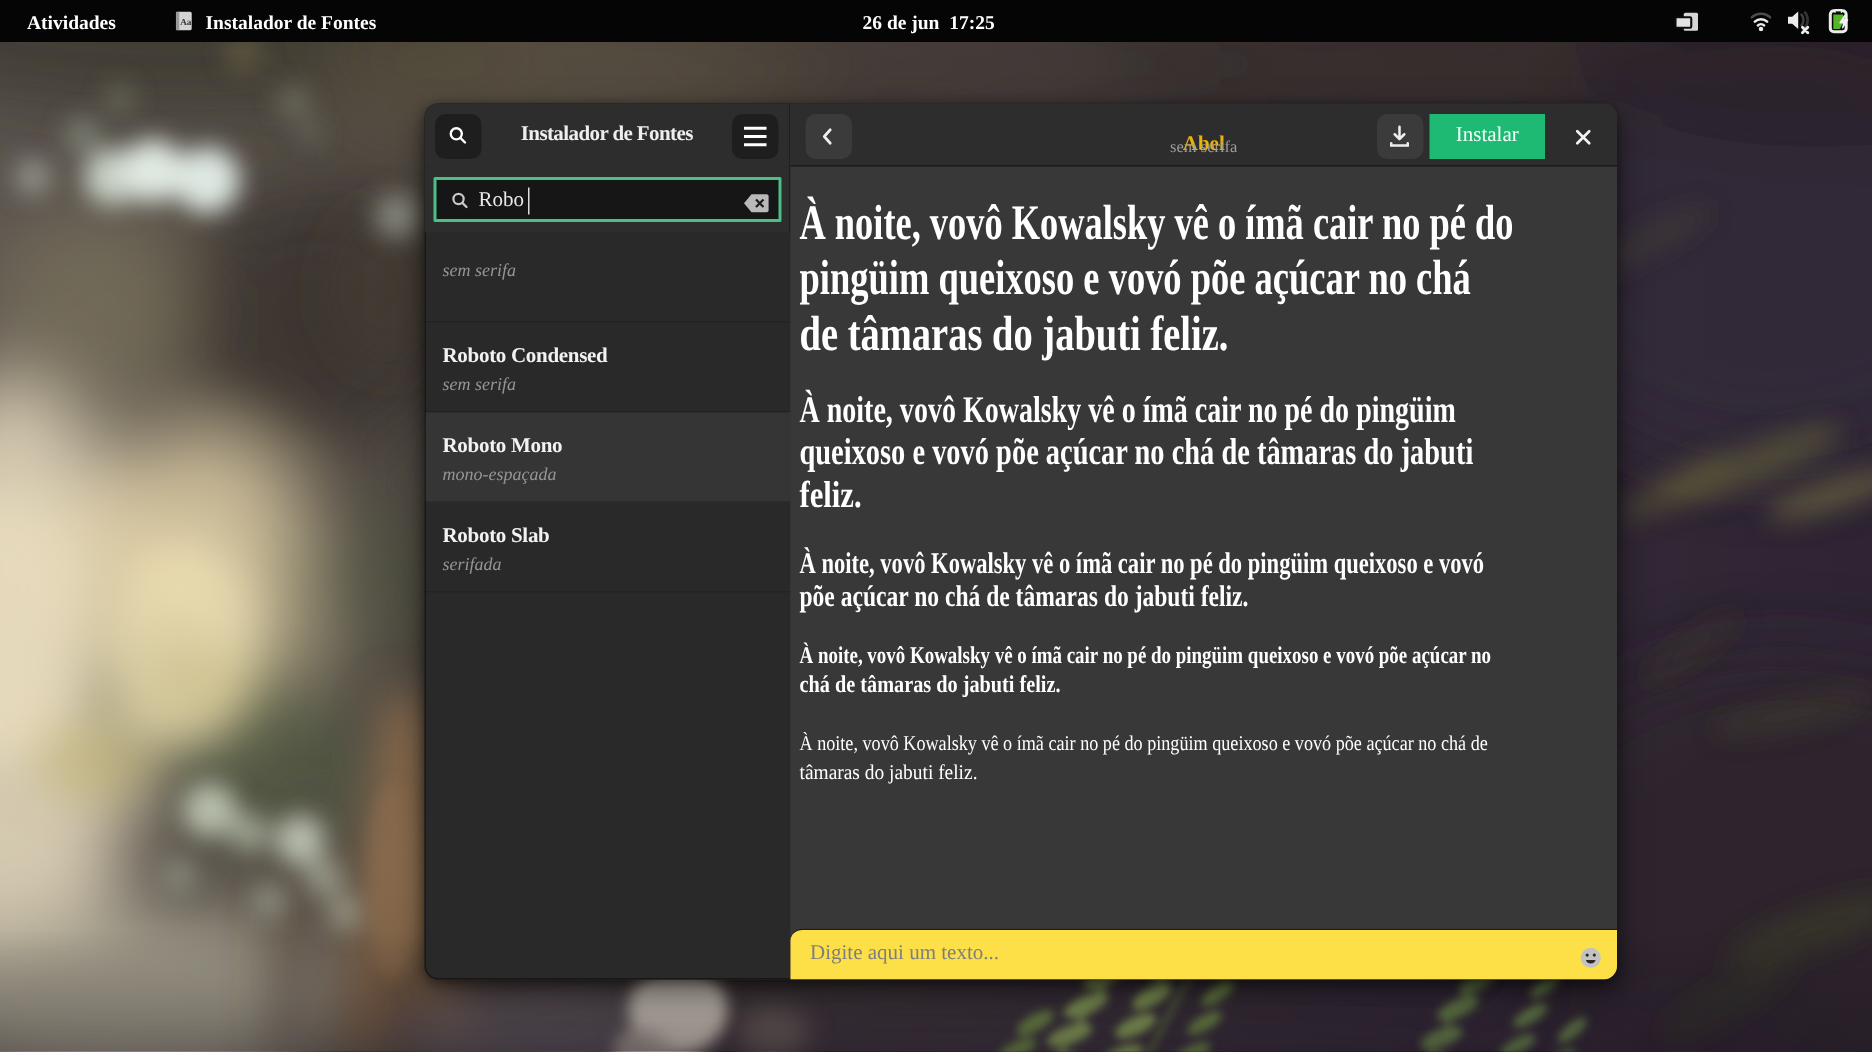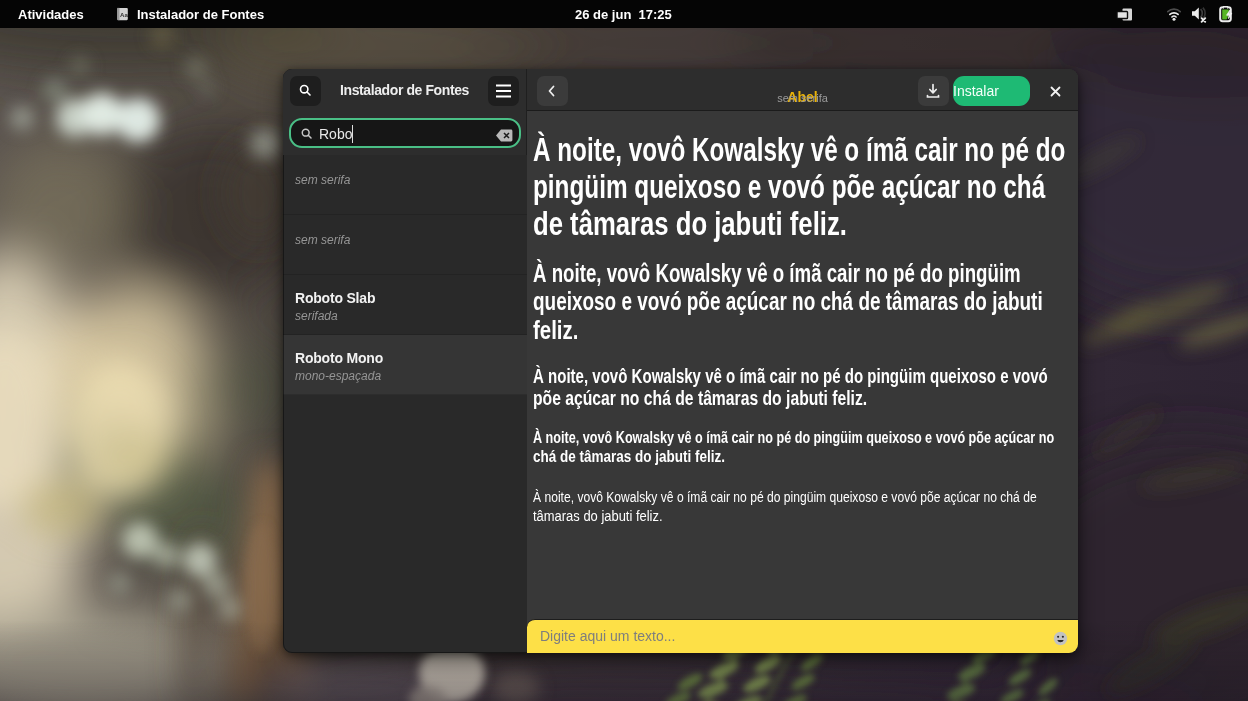--- a/index.html
+++ b/index.html
@@ -1,53 +1,53 @@
 <!DOCTYPE html>
 <html><head>
 <meta charset="utf-8">
 <style>
 * { margin:0; padding:0; box-sizing:border-box; }
 html,body { width:1248px; height:701px; overflow:hidden; background:#000; font-family:"Liberation Sans", sans-serif; }
-#stage { position:relative; width:1248px; height:701px; overflow:hidden; }
+#stage { position:relative; width:1248px; height:701px; overflow:hidden;font-family:Liberation Serif, serif; }
 
 
 
 #topbar { position:absolute; left:0; top:0; width:1248px; height:28px; background:#050505; color:#fff;
   font-size:13px; font-weight:bold; z-index:50; }
 #topbar .act { position:absolute; left:18px; top:7px; }
 #topbar .appico { position:absolute; left:116px; top:7px; width:14px; height:14px; }
 #topbar .appname { position:absolute; left:137px; top:7px; }
 #topbar .clock { position:absolute; left:575px; top:7px; width:100px; text-align:left; }
 #topbar .sysico { position:absolute; top:6px; }
 
 
 #win { position:absolute; left:283px; top:69px; width:795px; height:584px; border-radius:9px;
   box-shadow:0 8px 22px rgba(0,0,0,.5), 0 2px 8px rgba(0,0,0,.42); outline:1px solid rgba(10,10,10,0.55); outline-offset:-1px; z-index:10;
   background:#373737; overflow:hidden; display:flex; }
 #sidebar { width:244px; background:#292929; display:flex; flex-direction:column; }
 #sb-head { height:42px; background:#2d2d2d; border-right:1px solid #1f1f1f; position:relative; flex:none; }
 .hbtn { position:absolute; width:31px; height:30px; top:7px; border-radius:7px; background:#1e1e1e; }
 #sb-head .title { position:absolute; left:0; right:0; top:13px; text-align:center; font-weight:bold; font-size:14px; color:#eee; letter-spacing:-0.4px; }
 #sb-search { height:44px; background:#2d2d2d; border-right:1px solid #1f1f1f; position:relative; flex:none; }
-#entry { position:absolute; left:6px; top:7px; width:232px; height:30px; background:#161616; border:2px solid #4abf86; border-radius:13px; }
+#entry { position:absolute; left:6px; top:7px; width:232px; height:30px; background:#161616; border:2px solid #4abf86; border-radius:1px; }
 #entry .etext { position:absolute; left:28px; top:6px; font-size:14px; color:#e8e8e8; }
 #entry .caret { position:absolute; left:64px; top:5px; width:1px; height:18px; background:#ddd; }
 #fontlist { flex:1; }
 .frow { height:60px; padding:15px 0 0 12px; border-bottom:1px solid rgba(0,0,0,0.14); }
 .frow.sel { background:#353535; }
 .frow .fname { font-size:14px; font-weight:bold; color:#f2f2f2; letter-spacing:-0.2px; }
 .frow .fsub { font-size:12px; font-style:italic; color:#959595; margin-top:3px; }
 
 #main { flex:1; display:flex; flex-direction:column; position:relative; background:#383838; }
 #mn-head { height:42px; background:#2d2d2d; border-bottom:1px solid #1b1b1b; position:relative; flex:none; }
 .hbtn2 { position:absolute; width:31px; height:30px; top:7px; border-radius:7px; background:#3b3b3b; }
 #mn-head .t1 { position:absolute; left:0; right:0; top:20px; text-align:center; font-weight:bold; font-size:14px; color:#eab308; }
 #mn-head .t2 { position:absolute; left:0; right:0; top:23px; text-align:center; font-size:11px; color:#9b9b9b; }
-#install { position:absolute; left:426px; top:7px; width:77px; height:30px; border-radius:11px; background:#1eba74;
-  color:#f4fff9; font-size:14px; line-height:30px; }
+#install { position:absolute; left:426px; top:7px; width:77px; height:30px; border-radius:0; background:#1eba74;
+  color:#f4fff9; font-size:14px; text-align:center; line-height:30px; }
 #closex { position:absolute; right:8px; top:7px; width:30px; height:30px; color:#fff; text-align:center; }
 
 #preview { position:relative; flex:1; }
 .pline { position:absolute; white-space:nowrap; color:#ffffff; transform-origin:0 50%; }
 
 #textentry { height:34px; flex:none; background:#fde047; border-top:1px solid #1d1d1d; border-top-left-radius:8px; position:relative; }
 #textentry .ph { position:absolute; left:13px; top:8px; font-size:14px; color:#7e7e7e; }
 #textentry .emo { position:absolute; right:10px; top:11px; }
 </style>
 </head>
@@ -254,29 +254,30 @@
               <path d="M5 0.5 h10 a1.4 1.4 0 0 1 1.4 1.4 v9.2 a1.4 1.4 0 0 1 -1.4 1.4 h-10 L0 6.5 Z" fill="#b9b9b9"></path>
               <path d="M8 4 l5 5 m0-5 l-5 5" stroke="#1c1c1c" stroke-width="1.5"></path>
             </svg>
         </div>
       </div>
       <div id="fontlist">
         <div class="frow">
             <div class="fsub">sem serifa</div>
           </div>
         <div class="frow">
+            <div class="fname">Roboto Condensed</div>
             <div class="fsub">sem serifa</div>
+          </div>
+        <div class="frow sel">
+            <div class="fname">Roboto Mono</div>
+            <div class="fsub">mono-espaçada</div>
           </div>
         <div class="frow">
             <div class="fname">Roboto Slab</div>
             <div class="fsub">serifada</div>
-          </div>
-        <div class="frow sel">
-            <div class="fname">Roboto Mono</div>
-            <div class="fsub">mono-espaçada</div>
           </div>
       </div>
     </div>
     <div id="main">
       <div id="mn-head">
         <div class="hbtn2" style="left:10px">
           <svg width="14" height="14" viewBox="0 0 14 14" style="margin:8px">
               <path d="M8.5 2.5 L4.5 7 L8.5 11.5" fill="none" stroke="#eee" stroke-width="1.8" stroke-linecap="round" stroke-linejoin="round"></path>
             </svg>
         </div>

